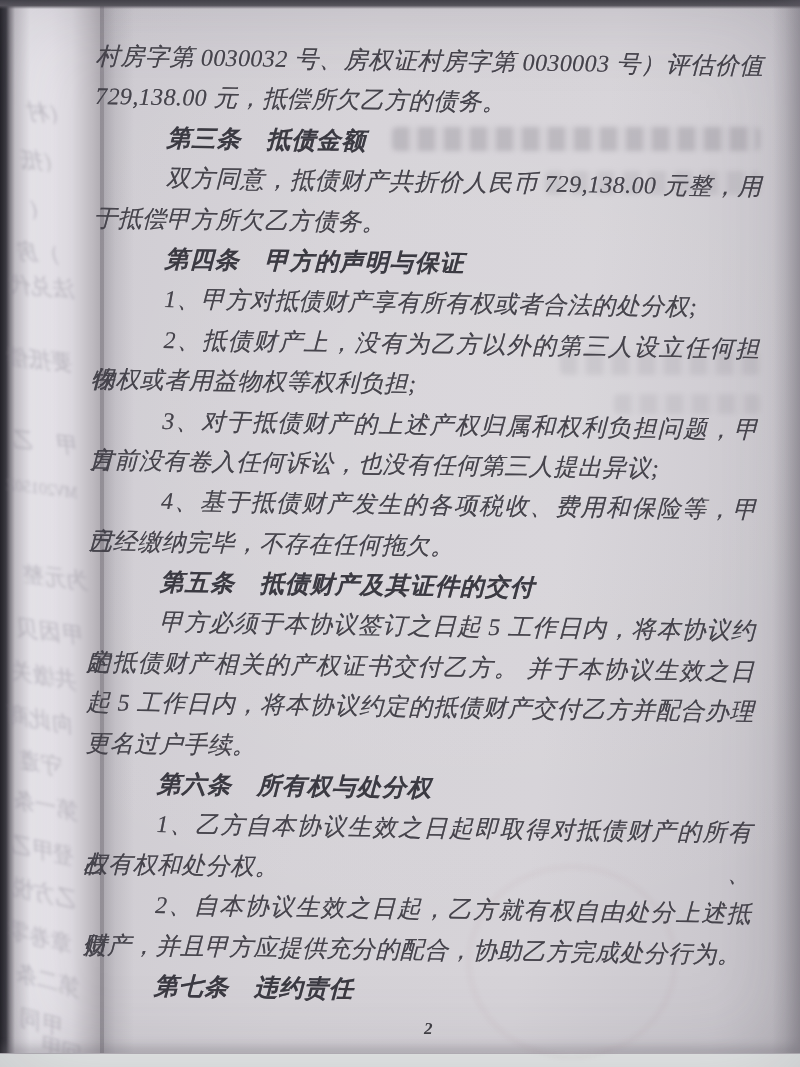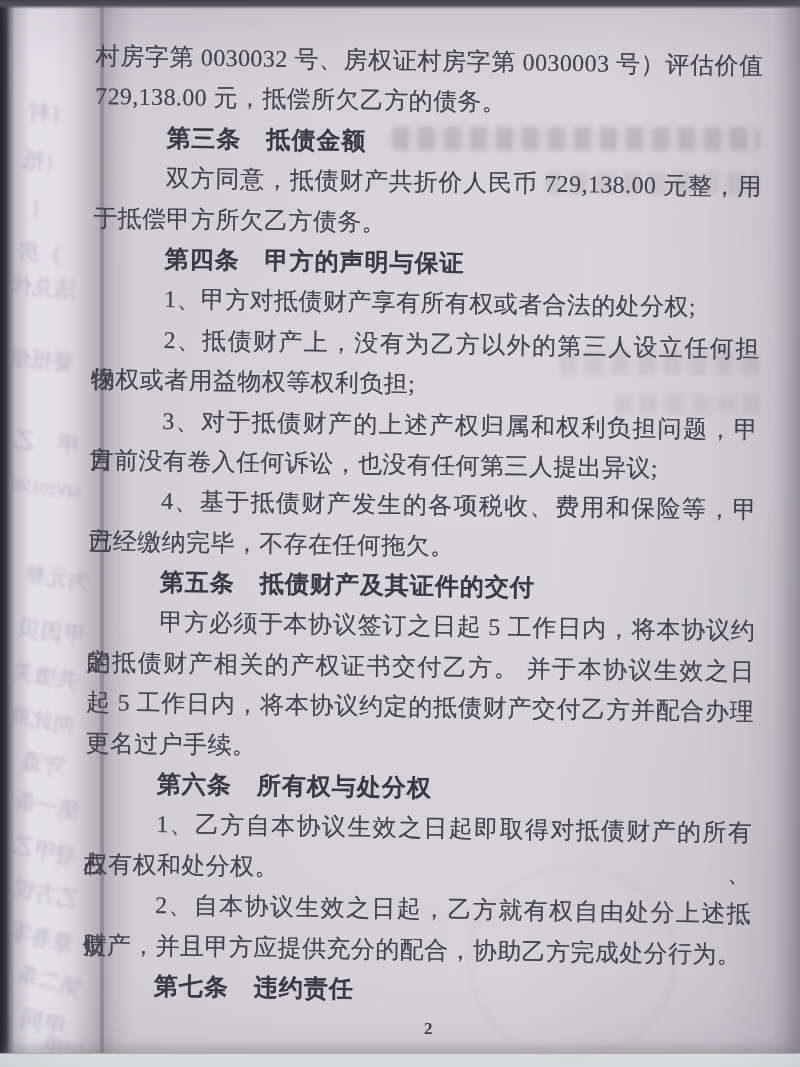--- a/index.html
+++ b/index.html
@@ -2,20 +2,21 @@
 <html><head>
 <meta charset="utf-8">
 <style>
   html,body{margin:0;padding:0;background:#9a979d;}
   .photo{
     position:relative;width:800px;height:1067px;overflow:hidden;
     background:
       radial-gradient(130% 85% at 58% 38%, rgba(255,255,255,0.10), rgba(0,0,0,0) 62%),
       linear-gradient(96deg,#c3c0c6 0%,#cfccd2 16%,#d5d2d7 42%,#d6d3d8 68%,#cac7cd 90%,#bab7bd 100%);
     font-family:"Liberation Serif","DejaVu Serif",serif;
+    font-style:italic;
   }
   
   .left-stack{
     position:absolute;left:0;top:0;width:104px;height:100%;
     background:linear-gradient(90deg,
       #1d1d22 0px,#3a3940 6px,#87848b 10px,#c9c6cc 15px,
       #ebe9ee 30px,#e7e4ea 52px,#dcd9df 72px,#c2bec4 90px,#aba7ad 100%,rgba(171,167,173,0) 104px);
   }
   .bleed-layer{position:absolute;left:0;top:0;width:104px;height:100%;overflow:hidden;}
   .bleed{

